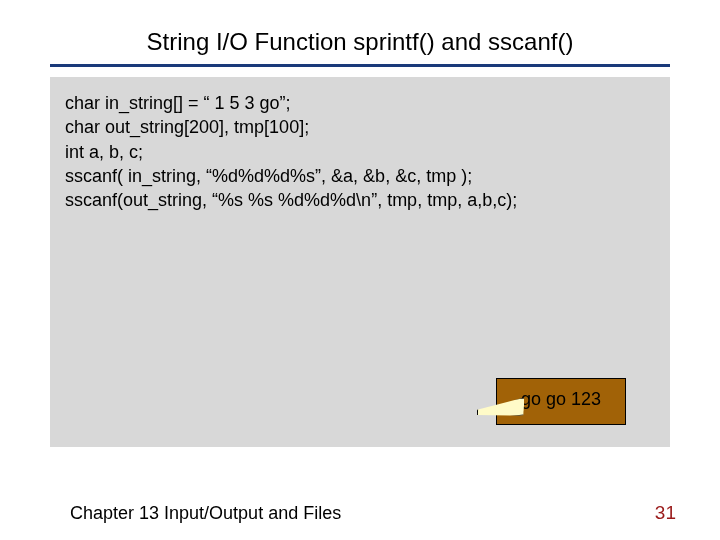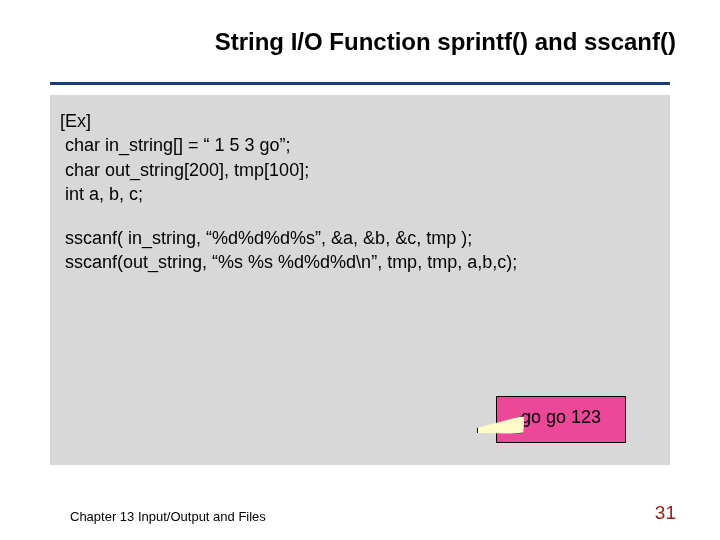--- a/index.html
+++ b/index.html
@@ -12,24 +12,24 @@
     overflow: hidden;
   }
   .slide {
     width: 100%;
     height: 100%;
     padding: 28px 44px 0 44px;
     position: relative;
   }
   .title {
     font-size: 24px;
-    font-weight: bold;
+    font-weight: normal;
     color: #000;
-    text-align: right;
-    padding-bottom: 26px;
+    text-align: center;
+    padding-bottom: 8px;
   }
   .rule {
     height: 3px;
     background: #1a3a7a;
     margin: 0 6px 10px 6px;
   }
   .content-box {
     background: #d8d8d8;
     margin: 0 6px;
     padding: 14px 10px 60px 10px;
@@ -37,27 +37,26 @@
     position: relative;
     font-family: "Trebuchet MS", "Comic Sans MS", sans-serif;
   }
   .code-line {
     font-size: 18px;
     color: #000;
     line-height: 1.35;
     white-space: pre;
   }
   .block2 {
-    margin-top: 20px;
   }
   .callout {
     position: absolute;
     right: 44px;
     bottom: 22px;
-    background: #ec4899;
+    background: #a16207;
     border: 1.5px solid #000;
     padding: 10px 24px 14px 24px;
     font-family: "Trebuchet MS", "Comic Sans MS", sans-serif;
     font-size: 18px;
     box-shadow: 0 0 0 rgba(0,0,0,0);
   }
   .callout::after {
     content: "";
     position: absolute;
     left: -20px;
@@ -67,41 +66,40 @@
     background: #fffbc8;
     border: 1.5px solid #000;
     border-right: none;
     transform: skewY(-8deg) rotate(2deg);
     clip-path: polygon(0 40%, 100% 0, 100% 100%, 0 70%);
   }
   .footer-left {
     position: absolute;
     left: 70px;
     bottom: 16px;
-    font-size: 13px;
+    font-size: 18px;
     font-family: "Trebuchet MS", sans-serif;
     color: #000;
   }
   .footer-right {
     position: absolute;
     right: 44px;
     bottom: 16px;
     font-size: 19px;
     color: #9a1a1a;
   }
 </style>
 </head>
 <body>
 
 <div class="slide">
   <div class="title">String I/O Function sprintf() and sscanf()</div>
   <div class="rule"></div>
 
   <div class="content-box">
-    <div class="code-line">[Ex]</div>
     <div class="code-line"> char in_string[] = “ 1 5 3 go”;</div>
     <div class="code-line"> char out_string[200], tmp[100];</div>
     <div class="code-line"> int a, b, c;</div>
 
     <div class="block2">
       <div class="code-line"> sscanf( in_string, “%d%d%d%s”, &amp;a, &amp;b, &amp;c, tmp );</div>
       <div class="code-line"> sscanf(out_string, “%s %s %d%d%d\n”, tmp, tmp, a,b,c);</div>
     </div>
 
     <div class="callout">go go 123</div>

